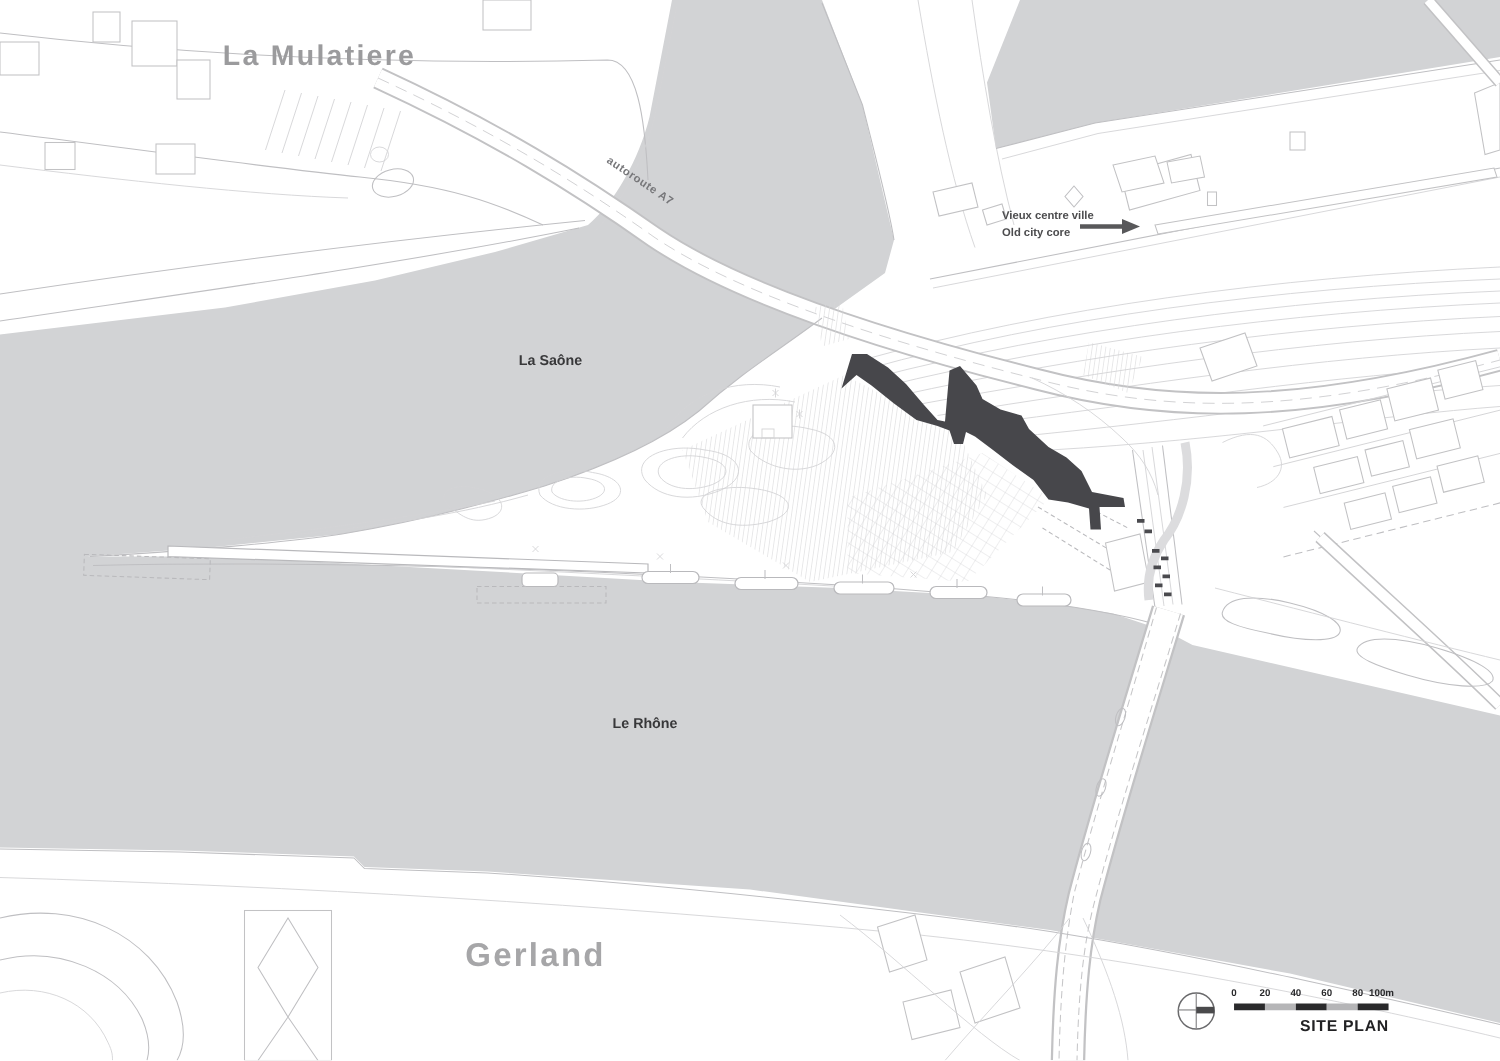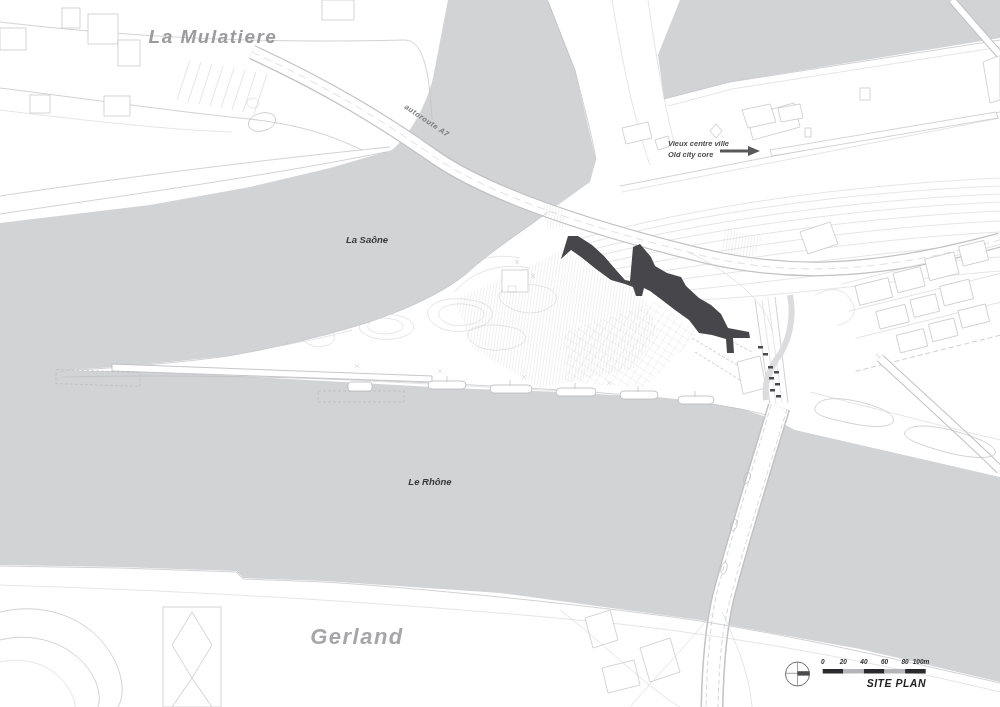--- a/index.html
+++ b/index.html
@@ -1,17 +1,17 @@
 <!DOCTYPE html>
 <html><head>
 <meta charset="utf-8">
 <style>
   html,body{margin:0;padding:0;background:#fff;}
   .stage{position:relative;width:1000px;height:707px;background:#ffffff;overflow:hidden;
-         font-family:"Liberation Sans", sans-serif;font-style:italic;}
+         font-family:"Liberation Sans", sans-serif;}
   svg{position:absolute;left:0;top:0;}
   .ln{stroke:#bfbfc2;stroke-width:.7;fill:none;}
   .ln2{stroke:#d4d4d6;stroke-width:.6;fill:none;}
   .bld{stroke:#c2c2c4;stroke-width:.7;fill:#ffffff;}
   .dash{stroke:#b9b9bc;stroke-width:.7;fill:none;stroke-dasharray:3 2;}
   .lbl-big{font-weight:bold;letter-spacing:1.5px;}
   .lbl-sm{font-weight:bold;}
 </style>
 </head>
 <body>

